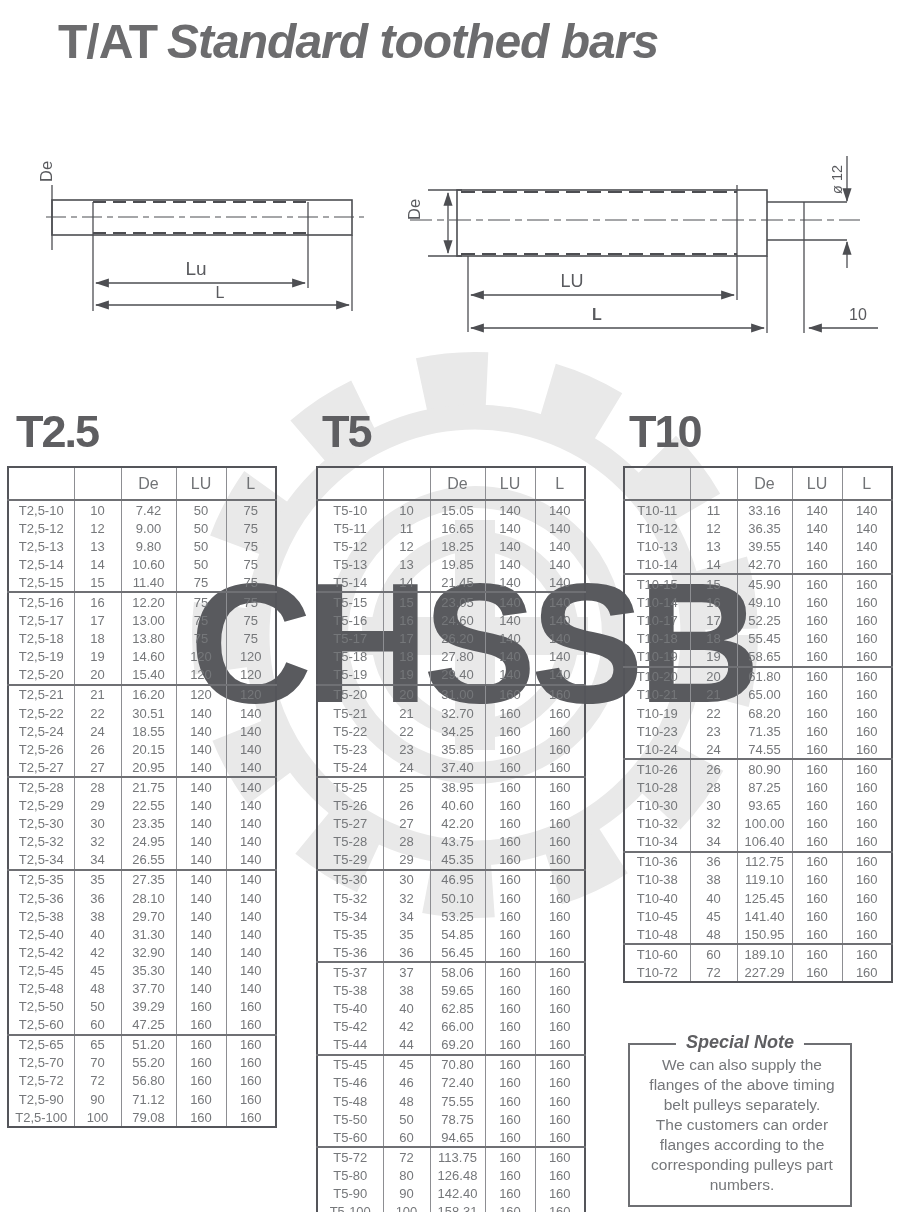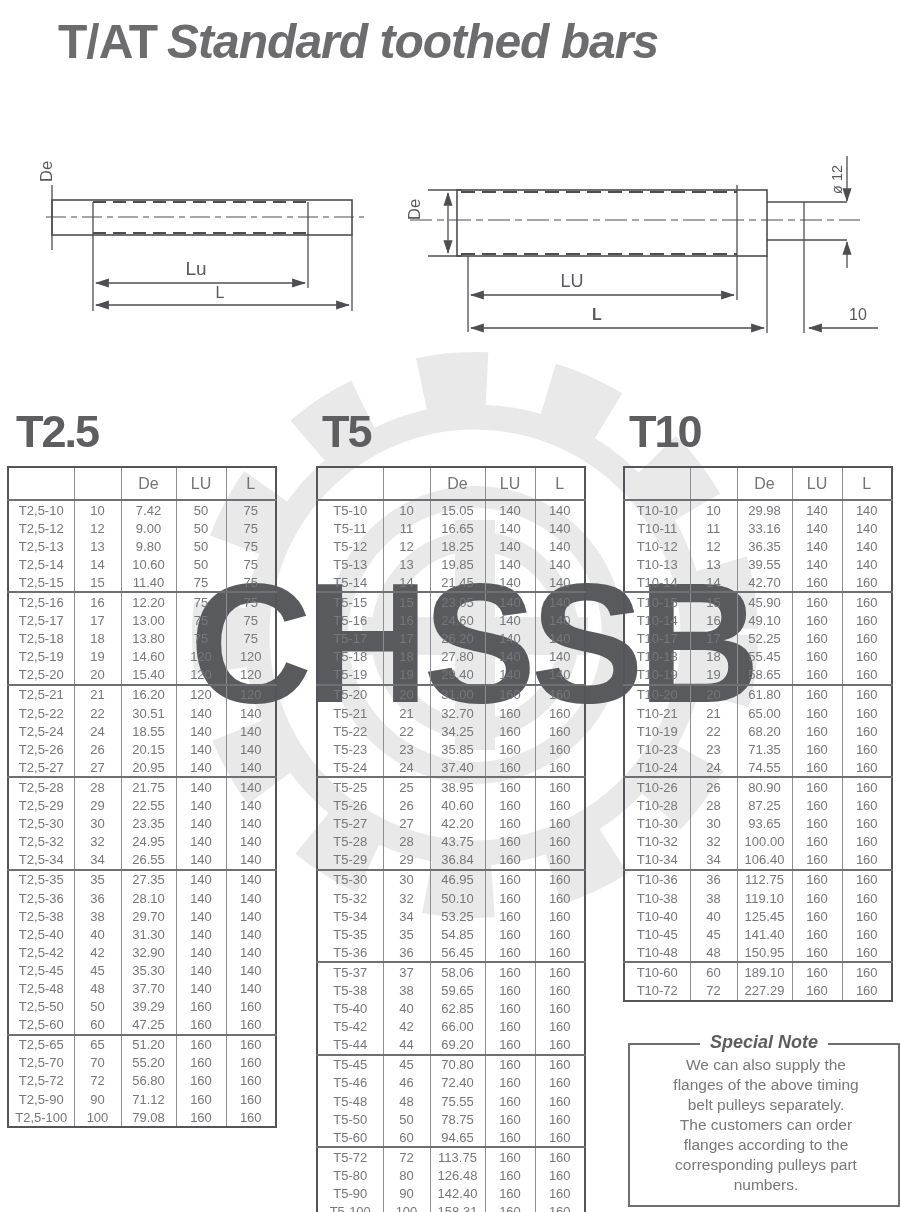--- a/index.html
+++ b/index.html
@@ -39,21 +39,21 @@
     height:18.1px; overflow:hidden; white-space:nowrap; font-weight:normal;
   }
   table.data th + th, table.data td + td { border-left:1px solid #8d8e92; }
   table.data thead th {
     height:31px; font-size:16px; color:#717376;
     border-bottom:2px solid #6f7074;
   }
   table.data tr.group-start td { border-top:2px solid #6f7074; }
 
   .note-box {
-    position:absolute; left:628px; top:1043px; width:272px; height:164px;
+    position:absolute; left:628px; top:1043px; width:224px; height:164px;
     border:2px solid #6e6f73; box-sizing:border-box; z-index:1; background:transparent;
   }
   .note-legend {
     position:absolute; top:-13px; left:50%; transform:translateX(-50%);
     background:#ffffff; padding:0 10px; white-space:nowrap;
     font-size:18px; font-weight:bold; font-style:italic; color:#5e5e61;
   }
   .note-body {
     padding:10px 6px 0 10px; font-size:15.5px; line-height:20px; color:#75777a;text-align:center;
   }
@@ -546,21 +546,21 @@
           <tr>
             <td>T5-28</td>
             <td>28</td>
             <td>43.75</td>
             <td>160</td>
             <td>160</td>
           </tr>
           <tr>
             <td>T5-29</td>
             <td>29</td>
-            <td>36.84</td>
+            <td>45.35</td>
             <td>160</td>
             <td>160</td>
           </tr>
           <tr class="group-start">
             <td>T5-30</td>
             <td>30</td>
             <td>46.95</td>
             <td>160</td>
             <td>160</td>
           </tr>
@@ -706,27 +706,20 @@
           <tr>
             <th></th>
             <th></th>
             <th>De</th>
             <th>LU</th>
             <th>L</th>
           </tr>
         </thead>
         <tbody>
           <tr>
-            <td>T10-10</td>
-            <td>10</td>
-            <td>29.98</td>
-            <td>140</td>
-            <td>140</td>
-          </tr>
-          <tr>
             <td>T10-11</td>
             <td>11</td>
             <td>33.16</td>
             <td>140</td>
             <td>140</td>
           </tr>
           <tr>
             <td>T10-12</td>
             <td>12</td>
             <td>36.35</td>

